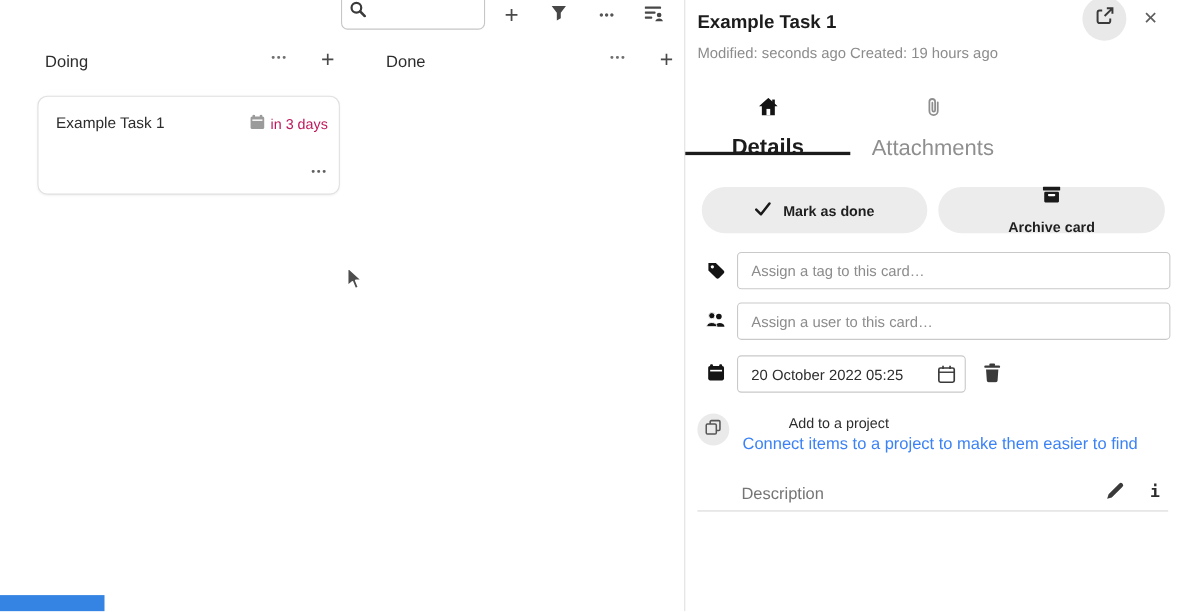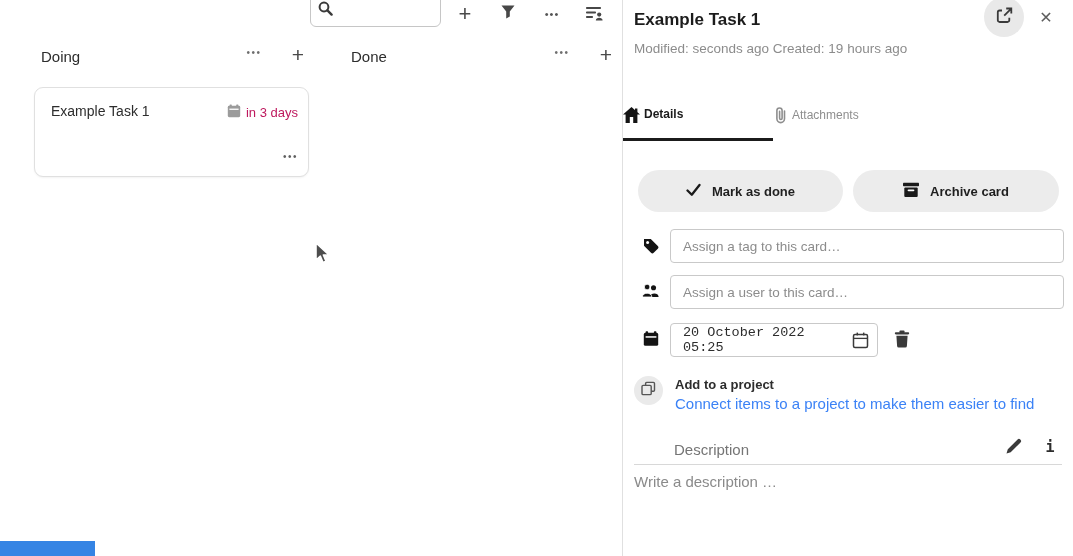--- a/index.html
+++ b/index.html
@@ -41,50 +41,50 @@
   
   #panel { left:622px; top:0; width:451px; height:556px; border-left:1px solid #e0e0e0; background:#fff; }
   #panel-title { left:11px; top:10px; font-size:17px; font-weight:bold; color:#1c1c1c; }
   #panel-meta { left:11px; top:41px; font-size:13.5px; color:#8c8c8c; }
   #btn-open-ext { left:361px; top:-3px; width:40px; height:40px; border-radius:50%; background:#e9e9e9;
     display:flex; align-items:center; justify-content:center; }
   #btn-close { left:409px; top:3px; width:28px; height:28px; display:flex; align-items:center;
     justify-content:center; font-size:16px; color:#5e5e5e; }
 
   #tabs { left:0; top:84px; width:451px; height:57px; display:flex; }
-  .tab { width:150px; display:flex; align-items:center; justify-content:flex-start;
-    padding-top:5px; gap:4px; color:#8e8e8e; font-size:12px; }
+  .tab { width:150px; display:flex; flex-direction:column; align-items:center; justify-content:flex-start;
+    padding-top:5px; gap:18px; color:#8e8e8e; font-size:20px; }
   .tab.active { color:#1b1b1b; font-weight:bold; border-bottom:3px solid #1b1b1b; }
   .tab .tab-icon { height:18px; display:flex; align-items:flex-end; }
 
   #action-row { left:15px; top:170px; display:flex; gap:10px;justify-content:flex-end; }
   .pill-btn { height:42px; border-radius:21px; background:#ececec; border:none; display:flex;
     align-items:center; justify-content:center; gap:11px; font-size:13px; font-weight:bold;
     color:#1f1f1f; font-family:inherit; }
-  #btn-mark-done { width:205px; } #btn-archive { width:206px; }
+  #btn-mark-done { width:205px; } #btn-archive { width:206px;flex-direction:column; }
 
   .field-row-icon { left:19px; width:17px; display:flex; justify-content:center; }
   .text-input { left:47px; width:394px; height:34px; border:1px solid #c9c9c9; border-radius:4px;
     font-size:13.5px; color:#2d2d2d; padding:0 12px; font-family:Liberation Sans, sans-serif; outline:none; background:#fff; }
   .text-input::placeholder { color:#8c8c8c; opacity:1; }
   #tag-input { top:229px; } #tag-icon-wrap { top:238px; }
   #user-input { top:275px; } #user-icon-wrap { top:283px; }
 
   #date-box { left:47px; top:323px; width:208px; height:34px; border:1px solid #c9c9c9; border-radius:4px;
-    display:flex; align-items:center; background:#fff;font-family:Liberation Mono, monospace; }
+    display:flex; align-items:center; background:#fff; }
   #date-value { font-size:13.5px; color:#2d2d2d; padding-left:12px; flex:1; }
   #date-pick-btn { width:34px; height:32px; display:flex; align-items:center; justify-content:center; }
   #date-icon-wrap { top:331px; }
   #btn-del-date { left:266px; top:329px; width:26px; height:24px; display:flex; align-items:center;
     justify-content:center; }
 
   #project-row { left:11px; top:376px; display:flex; gap:12px; align-items:flex-start; }
   #project-icon-circle { width:29px; height:29px; border-radius:50%; background:#eaeaea; display:flex;
     align-items:center; justify-content:center; flex:none; }
-  #project-title { font-size:13px; font-weight:bold; color:#2d2d2d; padding-top:1px; }
+  #project-title { font-size:13px; font-weight:normal; color:#2d2d2d; padding-top:1px;margin-left:42px; }
   #project-sub { font-size:15px; color:#3b82f6; margin-top:3px; }
 
   #desc-label { left:11px; top:441px; font-size:15px; color:#757575;margin-left:40px; }
   #btn-edit-desc { left:378px; top:437px; width:26px; height:22px; display:flex; align-items:center; justify-content:center; }
   #btn-desc-info { left:417px; top:435px; width:20px; height:24px; display:flex; align-items:center;
     justify-content:center; font-family:"DejaVu Sans Mono",monospace; font-weight:bold; font-size:15px; color:#2d2d2d; }
   #desc-underline { left:11px; top:464px; width:428px; height:1px; background:#d8d8d8; }
   #desc-placeholder { left:11px; top:473px; font-size:15px; color:#8a8a8a; }
 
   .clickable { cursor:pointer; }
@@ -278,16 +278,15 @@
     <div id="desc-label" class="abs">Description</div>
     <div id="btn-edit-desc" class="abs clickable">
       <span>
         <svg width="16" height="16" viewBox="0 0 16 16">
           <path d="M0.5 15.5 L1.8 11.3 L11.6 1.5 a1.9 1.9 0 0 1 2.7 0 l0.2 0.2 a1.9 1.9 0 0 1 0 2.7 L4.7 14.2 Z" fill="#3a3a3a"></path>
         </svg>
       </span>
     </div>
     <div id="btn-desc-info" class="abs clickable">i</div>
     <div id="desc-underline" class="abs"></div>
-    <div id="desc-placeholder" class="abs clickable">Write a description …</div>
   </div>
 
 </div>
 
 </body></html>

